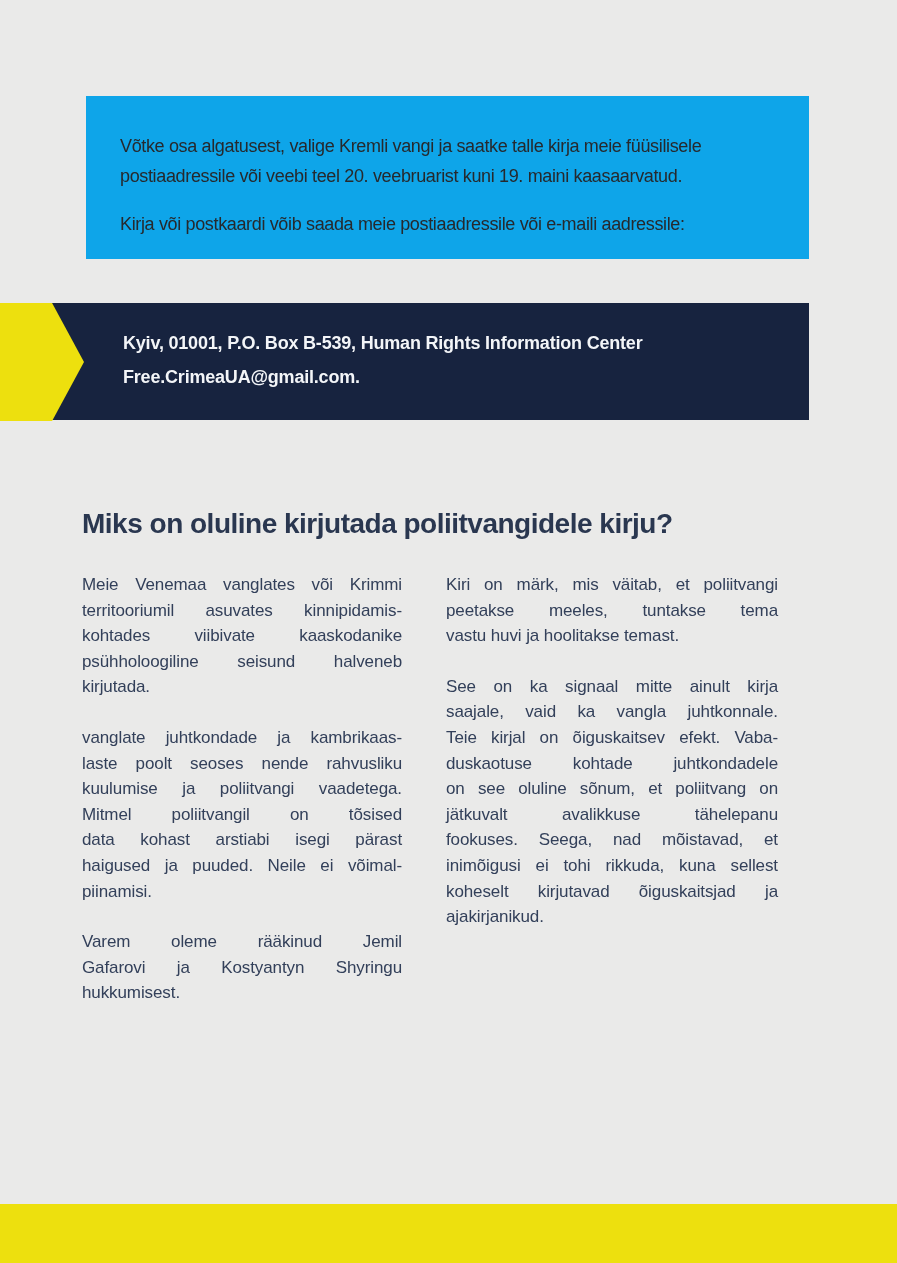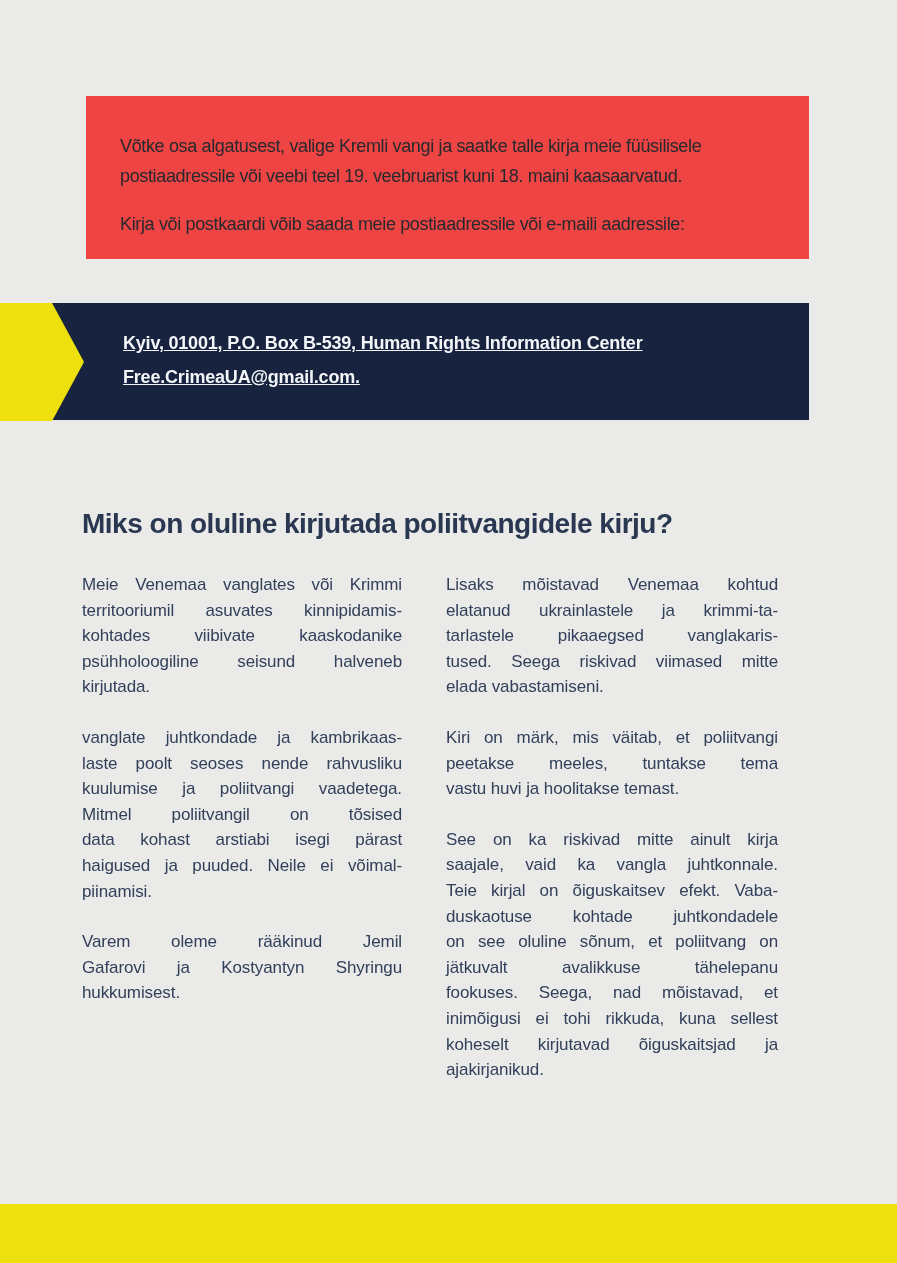--- a/index.html
+++ b/index.html
@@ -15,21 +15,21 @@
     font-family: "Liberation Sans", sans-serif;
   }
 
   
   .intro-box {
     position: absolute;
     left: 86px;
     top: 96px;
     width: 723px;
     height: 163px;
-    background: #ef4444;
+    background: #0ea5e9;
     box-sizing: border-box;
     padding: 35px 34px 0 34px;
     color: #26292D;
     font-size: 18px;
     line-height: 30px;
     letter-spacing: -0.35px;
   }
   .intro-box .para { margin: 0 0 18px 0; }
   .intro-box .line { white-space: nowrap; text-align: left; }
 
@@ -40,21 +40,20 @@
     top: 303px;
     width: 757px;
     height: 117px;
     background: #17233F;
     box-sizing: border-box;
     padding: 30px 0 0 71px;
     color: #F3F5F8;
     font-weight: 700;
     font-size: 18px;
     letter-spacing: -0.2px;
-    text-decoration: underline;
   }
   .contact-banner .row { line-height: 20px; margin-bottom: 14px; }
 
   
   .arrow-marker {
     position: absolute;
     left: 0;
     top: 303px;
     width: 84px;
     height: 118px;
@@ -100,21 +99,21 @@
     height: 59px;
     background: #EDE00E;
   }
 </style>
 </head>
 <body>
 
 <div class="intro-box">
   <div class="para">
       <div class="line">Võtke osa algatusest, valige Kremli vangi ja saatke talle kirja meie füüsilisele</div>
-      <div class="line">postiaadressile või veebi teel 19. veebruarist kuni 18. maini kaasaarvatud.</div>
+      <div class="line">postiaadressile või veebi teel 20. veebruarist kuni 19. maini kaasaarvatud.</div>
     </div>
   <div class="para">
       <div class="line">Kirja või postkaardi võib saada meie postiaadressile või e-maili aadressile:</div>
     </div>
 </div>
 
 <div class="contact-banner">
   <div class="row">Kyiv, 01001, P.O. Box B-539, Human Rights Information Center</div>
   <div class="row">Free.CrimeaUA@gmail.com.</div>
 </div>
@@ -141,33 +140,26 @@
         <div class="line">piinamisi.</div>
       </div>
     <div class="para">
         <div class="line">Varem oleme rääkinud Jemil</div>
         <div class="line">Gafarovi ja Kostyantyn Shyringu</div>
         <div class="line">hukkumisest.</div>
       </div>
   </div>
   <div class="col col-right">
     <div class="para">
-        <div class="line">Lisaks mõistavad Venemaa kohtud</div>
-        <div class="line">elatanud ukrainlastele ja krimmi-ta-</div>
-        <div class="line">tarlastele pikaaegsed vanglakaris-</div>
-        <div class="line">tused. Seega riskivad viimased mitte</div>
-        <div class="line">elada vabastamiseni.</div>
-      </div>
-    <div class="para">
         <div class="line">Kiri on märk, mis väitab, et poliitvangi</div>
         <div class="line">peetakse meeles, tuntakse tema</div>
         <div class="line">vastu huvi ja hoolitakse temast.</div>
       </div>
     <div class="para">
-        <div class="line">See on ka riskivad mitte ainult kirja</div>
+        <div class="line">See on ka signaal mitte ainult kirja</div>
         <div class="line">saajale, vaid ka vangla juhtkonnale.</div>
         <div class="line">Teie kirjal on õiguskaitsev efekt. Vaba-</div>
         <div class="line">duskaotuse kohtade juhtkondadele</div>
         <div class="line">on see oluline sõnum, et poliitvang on</div>
         <div class="line">jätkuvalt avalikkuse tähelepanu</div>
         <div class="line">fookuses. Seega, nad mõistavad, et</div>
         <div class="line">inimõigusi ei tohi rikkuda, kuna sellest</div>
         <div class="line">koheselt kirjutavad õiguskaitsjad ja</div>
         <div class="line">ajakirjanikud.</div>
       </div>

